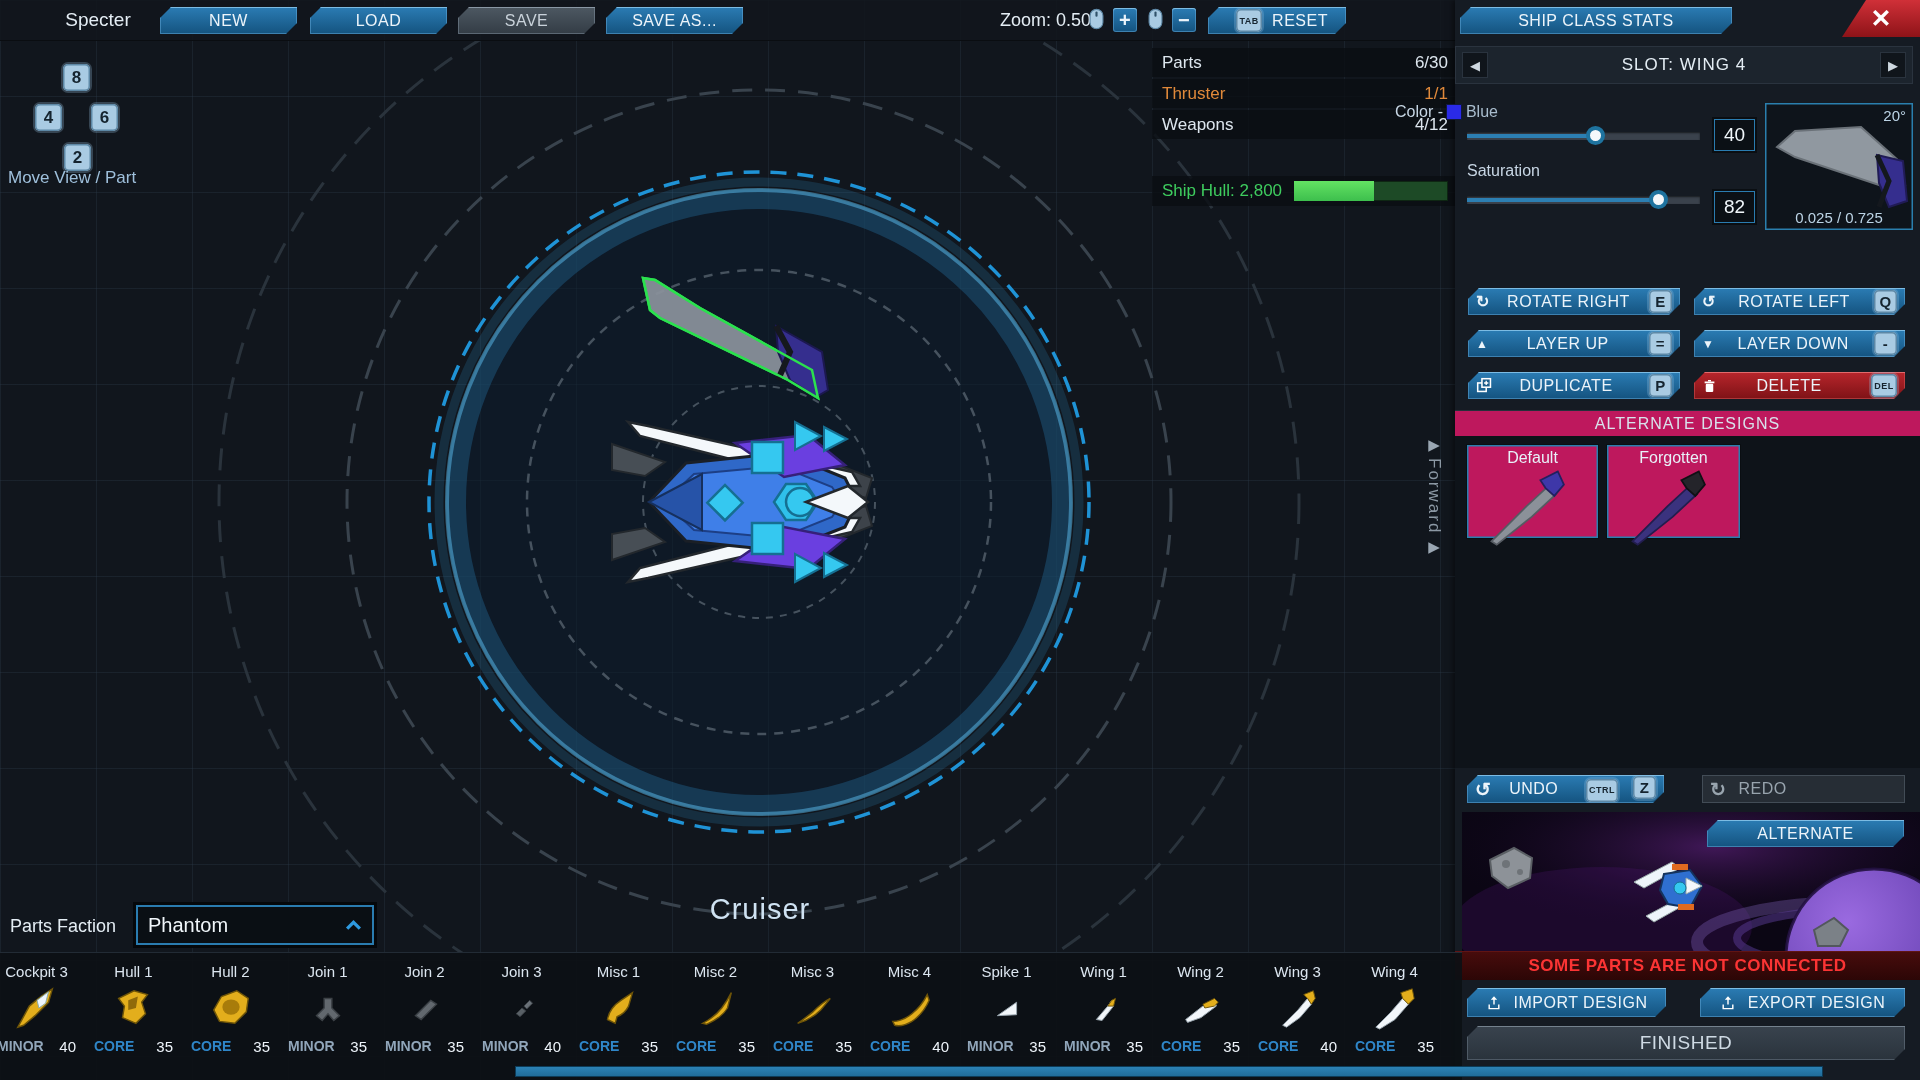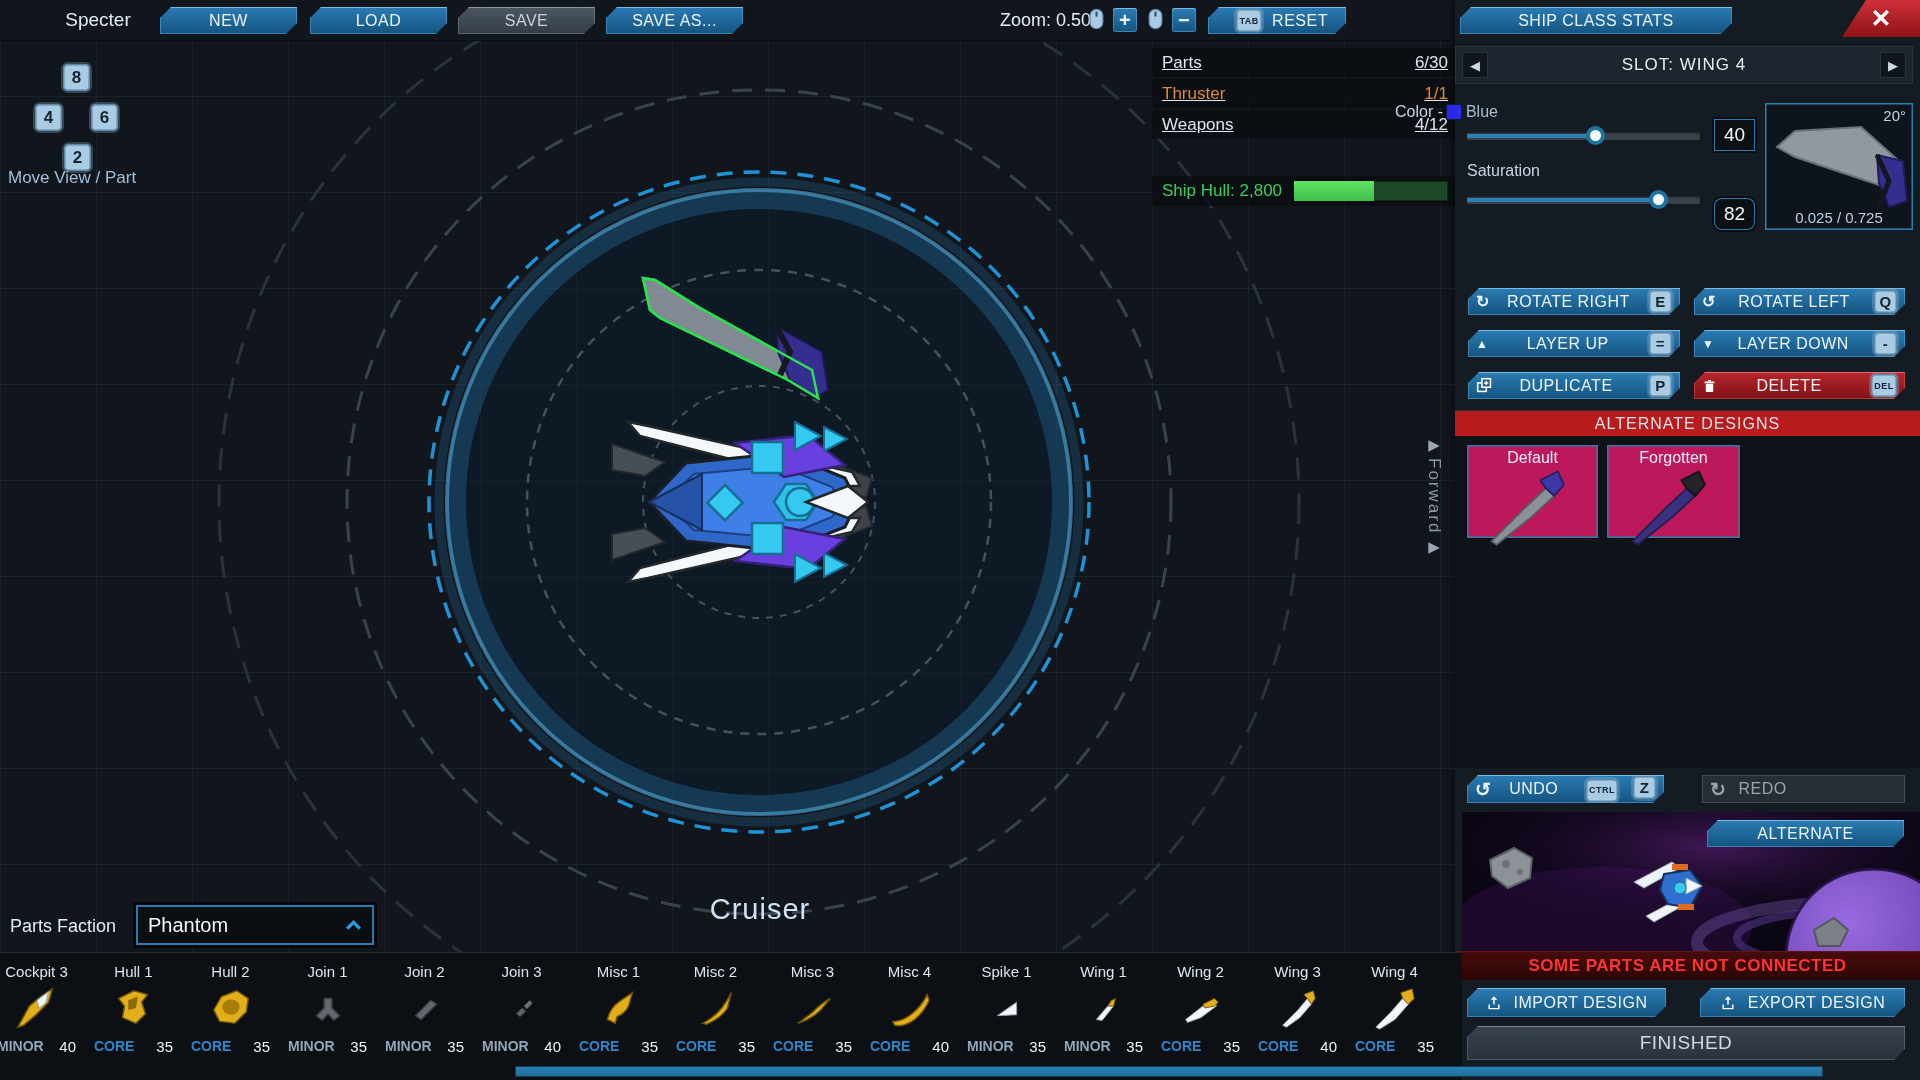--- a/index.html
+++ b/index.html
@@ -50,21 +50,21 @@
   #ship-name{left:48px;top:9px;width:100px;text-align:center;font-size:19px;color:#e4edf4;}
   .tbtn{top:7px;height:27px;width:137px;}
   #zoom-label{left:1000px;top:10px;font-size:18px;color:#e4edf4;}
   .zoom-sq{top:8px;width:24px;height:24px;font-size:20px;font-weight:bold;clip-path:none;border-radius:3px;}
   .mouse-ic{top:7px;width:15px;height:24px;}
 
   
   .stat-row{position:relative;width:306px;height:29px;margin-bottom:2px;background:rgba(10,14,19,.8);
     display:flex;align-items:center;justify-content:space-between;padding:0 10px;box-sizing:border-box;
     font-size:17px;}
-  #stats-rows{left:1152px;top:48px;text-decoration:underline;}
+  #stats-rows{left:1152px;top:48px;}
   #hull-row{left:1152px;top:176px;width:306px;height:30px;background:rgba(10,14,19,.8);
     display:flex;align-items:center;padding:0 10px;box-sizing:border-box;font-size:17px;}
   #hull-bar{position:relative;margin-left:12px;flex:1;height:20px;background:#1d4a26;
     box-shadow:inset 0 0 0 1px #0e2613;}
   #hull-fill{position:absolute;left:0;top:0;height:100%;background:linear-gradient(#63e263,#3dbf4d);}
 
   
   #right-panel{left:1455px;top:0;width:465px;height:1080px;background:#151b23;
     box-shadow:-2px 0 6px rgba(0,0,0,.5);}
   #close-btn{left:1842px;top:0;width:78px;height:37px;display:flex;align-items:center;justify-content:center;
@@ -90,21 +90,21 @@
     box-shadow:inset 0 0 0 1.5px #2a7fae;}
   #preview-angle{position:absolute;right:7px;top:4px;font-size:15px;color:#bcd4e6;}
   #preview-offset{position:absolute;bottom:4px;width:100%;text-align:center;font-size:15px;color:#bcd4e6;}
 
   .checkbox{width:25px;height:25px;background:#0c151d;box-shadow:inset 0 0 0 2px #235a7d;
     display:flex;align-items:center;justify-content:center;color:transparent;font-size:20px;font-weight:bold;cursor:pointer;}
   .checkbox.checked{color:#35aef0;}
   #check-row{left:1462px;top:243px;width:450px;height:30px;display:flex;align-items:center;}
 
   .half-btn{width:212px;height:27px;}
-  #alt-header{left:1455px;top:410px;width:465px;height:25px;background:#b91c1c;display:flex;
+  #alt-header{left:1455px;top:410px;width:465px;height:25px;background:#be185d;display:flex;
     align-items:center;justify-content:center;font-size:16px;letter-spacing:1px;color:#d8e2ec;
     border-top:1px solid #262f3a;border-bottom:1px solid #0d1117;}
   #designs-area{left:1455px;top:436px;width:465px;height:332px;background:#0e1319;}
   .design-card{position:absolute;top:9px;width:131px;height:93px;background:#be185d;
     box-shadow:inset 0 0 0 1.5px #2a7fae,0 0 0 1px #0a0e12;cursor:pointer;}
   .design-card .dname{position:absolute;top:4px;width:100%;text-align:center;font-size:16px;color:#e8f0f8;}
 
   #undo-btn{left:1467px;top:775px;width:197px;height:28px;}
   #redo-btn{left:1702px;top:775px;width:203px;height:28px;clip-path:none;}
   .hist-ic{font-size:19px;font-weight:bold;}
@@ -285,21 +285,21 @@
     <div class="fill" style="width: 55%;"></div>
     <div class="knob" style="left: calc(55% - 9px);"></div>
   </div>
   <div class="valbox abs" style="left:1714px;top:119px;">40</div>
 
   <div class="abs small-label" style="left:1467px;top:162px;">Saturation</div>
   <div class="slider abs" style="left:1467px;top:196px;width:233px;">
     <div class="fill" style="width: 82%;"></div>
     <div class="knob" style="left: calc(82% - 9px);"></div>
   </div>
-  <div class="valbox abs" style="left:1714px;top:198px;border-radius:8px;">82</div>
+  <div class="valbox abs" style="left:1714px;top:191px;">82</div>
 
   <div id="part-preview" class="abs">
     <svg viewBox="0 0 148 127" style="width:100%;height:100%;">
       <polygon points="12,44 30,28 96,24 134,58 140,82 120,84 30,54" fill="#9098a0" stroke="#6a7178" stroke-width="2"></polygon>
       <polygon points="112,52 138,58 142,98 124,104 114,80" fill="#352e8e" stroke="#201b55" stroke-width="2"></polygon>
       <path d="M112,52 l12,26 -10,26" fill="none" stroke="#14181e" stroke-width="5"></path>
     </svg>
     <div id="preview-angle">20°</div>
     <div id="preview-offset">0.025 / 0.725</div>
   </div>

